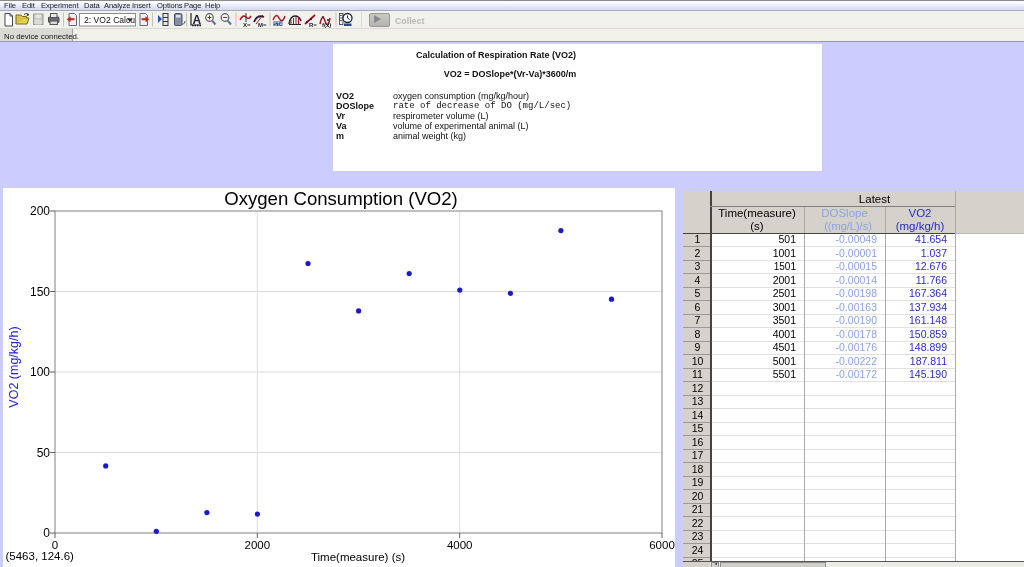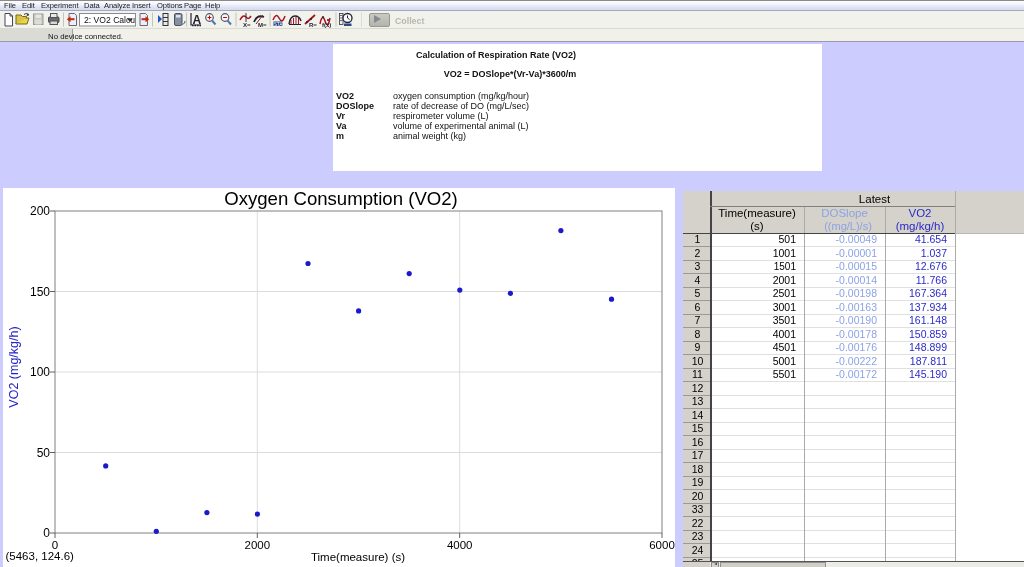--- a/index.html
+++ b/index.html
@@ -89,29 +89,29 @@
     <circle cx="347.5" cy="7" r="4.5" fill="#f8f8ff" stroke="#223" stroke-width="1.3"></circle>
     <path d="M347.5 4.5V7l2 1.5" fill="none" stroke="#223" stroke-width="1"></path>
     <rect x="344" y="12.5" width="7.5" height="2.5" fill="#2a4a8a"></rect>
   </svg>
 <div class="abs" style="left:361px;top:12px;width:1px;height:15px;background:#ddddd6;"></div>
 <div class="abs" style="left:368.5px;top:13px;width:21px;height:13.5px;background:linear-gradient(#cacac4,#b4b4ae);border:1px solid #98988f;border-radius:2px;"></div>
 <div class="abs" style="left:374px;top:15px;width:0;height:0;border-left:7px solid #88888f;border-top:4.6px solid transparent;border-bottom:4.6px solid transparent;"></div>
 <span class="abs" style="left:395px;top:15.5px;font-size:8.8px;font-weight:bold;color:#b8b8b0;">Collect</span>
 <div class="abs" style="left:0;top:28.5px;width:1024px;height:13.5px;background:#f1f1ea;"></div>
 <div class="abs" style="left:0;top:29px;width:73px;height:12.5px;background:#dbdbd6;border-right:1px solid #a0a0a0;border-bottom:1px solid #a0a0a0;"></div>
-<span class="abs" style="left:4px;top:31.5px;font-size:7.8px;color:#111;margin-left:44px;">No device connected.</span>
+<span class="abs" style="left:4px;top:31.5px;font-size:7.8px;color:#111;">No device connected.</span>
 <div class="abs" style="left:0;top:41px;width:1024px;height:1px;background:#9898b0;"></div>
 <div class="abs" style="left:333px;top:44px;width:489px;height:127px;background:#fff;"></div>
 <span class="abs ctr" style="left:496px;top:50px;font-size:9px;font-weight:bold;color:#111;">Calculation of Respiration Rate (VO2)</span>
 <span class="abs ctr" style="left:510px;top:69px;font-size:9px;font-weight:bold;color:#111;">VO2 = DOSlope*(Vr-Va)*3600/m</span>
 <span class="abs" style="left:336px;top:90.5px;font-size:9px;font-weight:bold;color:#111;">VO2</span>
 <span class="abs" style="left:393px;top:90.5px;font-size:9px;color:#111;">oxygen consumption (mg/kg/hour)</span>
 <span class="abs" style="left:336px;top:100.7px;font-size:9px;font-weight:bold;color:#111;">DOSlope</span>
-<span class="abs" style="left:393px;top:100.7px;font-size:9px;color:#111;">rate of decrease of DO (mg/L/sec)</span>
+<span class="abs" style="left:393px;top:100.7px;font-size:9px;color:#111;font-family:Liberation Mono, monospace;">rate of decrease of DO (mg/L/sec)</span>
 <span class="abs" style="left:336px;top:110.9px;font-size:9px;font-weight:bold;color:#111;">Vr</span>
 <span class="abs" style="left:393px;top:110.9px;font-size:9px;color:#111;">respirometer volume (L)</span>
 <span class="abs" style="left:336px;top:121.10000000000001px;font-size:9px;font-weight:bold;color:#111;">Va</span>
 <span class="abs" style="left:393px;top:121.10000000000001px;font-size:9px;color:#111;">volume of experimental animal (L)</span>
 <span class="abs" style="left:336px;top:131.3px;font-size:9px;font-weight:bold;color:#111;">m</span>
 <span class="abs" style="left:393px;top:131.3px;font-size:9px;color:#111;">animal weight (kg)</span>
 <div class="abs" style="left:3px;top:188px;width:672px;height:379px;background:#fff;"></div>
 <span class="abs ctr" style="left:341px;top:187.5px;font-size:18.6px;color:#000;">Oxygen Consumption (VO2)</span>
 <svg class="abs" style="left:0;top:0;" width="1024" height="567" viewBox="0 0 1024 567">
     <line x1="257.3" y1="211" x2="257.3" y2="533" stroke="#dcdcdc" stroke-width="1"></line>
@@ -231,21 +231,21 @@
 <span class="abs cc" style="left:697.5px;top:374.2px;font-size:10.5px;color:#000;">11</span>
 <span class="abs cc" style="left:697.5px;top:387.8px;font-size:10.5px;color:#000;">12</span>
 <span class="abs cc" style="left:697.5px;top:401.2px;font-size:10.5px;color:#000;">13</span>
 <span class="abs cc" style="left:697.5px;top:414.8px;font-size:10.5px;color:#000;">14</span>
 <span class="abs cc" style="left:697.5px;top:428.2px;font-size:10.5px;color:#000;">15</span>
 <span class="abs cc" style="left:697.5px;top:441.8px;font-size:10.5px;color:#000;">16</span>
 <span class="abs cc" style="left:697.5px;top:455.2px;font-size:10.5px;color:#000;">17</span>
 <span class="abs cc" style="left:697.5px;top:468.8px;font-size:10.5px;color:#000;">18</span>
 <span class="abs cc" style="left:697.5px;top:482.2px;font-size:10.5px;color:#000;">19</span>
 <span class="abs cc" style="left:697.5px;top:495.8px;font-size:10.5px;color:#000;">20</span>
-<span class="abs cc" style="left:697.5px;top:509.2px;font-size:10.5px;color:#000;">33</span>
+<span class="abs cc" style="left:697.5px;top:509.2px;font-size:10.5px;color:#000;">21</span>
 <span class="abs cc" style="left:697.5px;top:522.8px;font-size:10.5px;color:#000;">22</span>
 <span class="abs cc" style="left:697.5px;top:536.2px;font-size:10.5px;color:#000;">23</span>
 <span class="abs cc" style="left:697.5px;top:549.8px;font-size:10.5px;color:#000;">24</span>
 <span class="abs cc" style="left:697.5px;top:563.2px;font-size:10.5px;color:#000;">25</span>
 <span class="abs vct" style="right:228px;top:239.2px;font-size:10.5px;color:#000;">501</span>
 <span class="abs vct" style="right:147px;top:239.2px;font-size:10.5px;color:#8ca3e4;">-0.00049</span>
 <span class="abs vct" style="right:77px;top:239.2px;font-size:10.5px;color:#2a2ac8;">41.654</span>
 <span class="abs vct" style="right:228px;top:252.8px;font-size:10.5px;color:#000;">1001</span>
 <span class="abs vct" style="right:147px;top:252.8px;font-size:10.5px;color:#8ca3e4;">-0.00001</span>
 <span class="abs vct" style="right:77px;top:252.8px;font-size:10.5px;color:#2a2ac8;">1.037</span>

